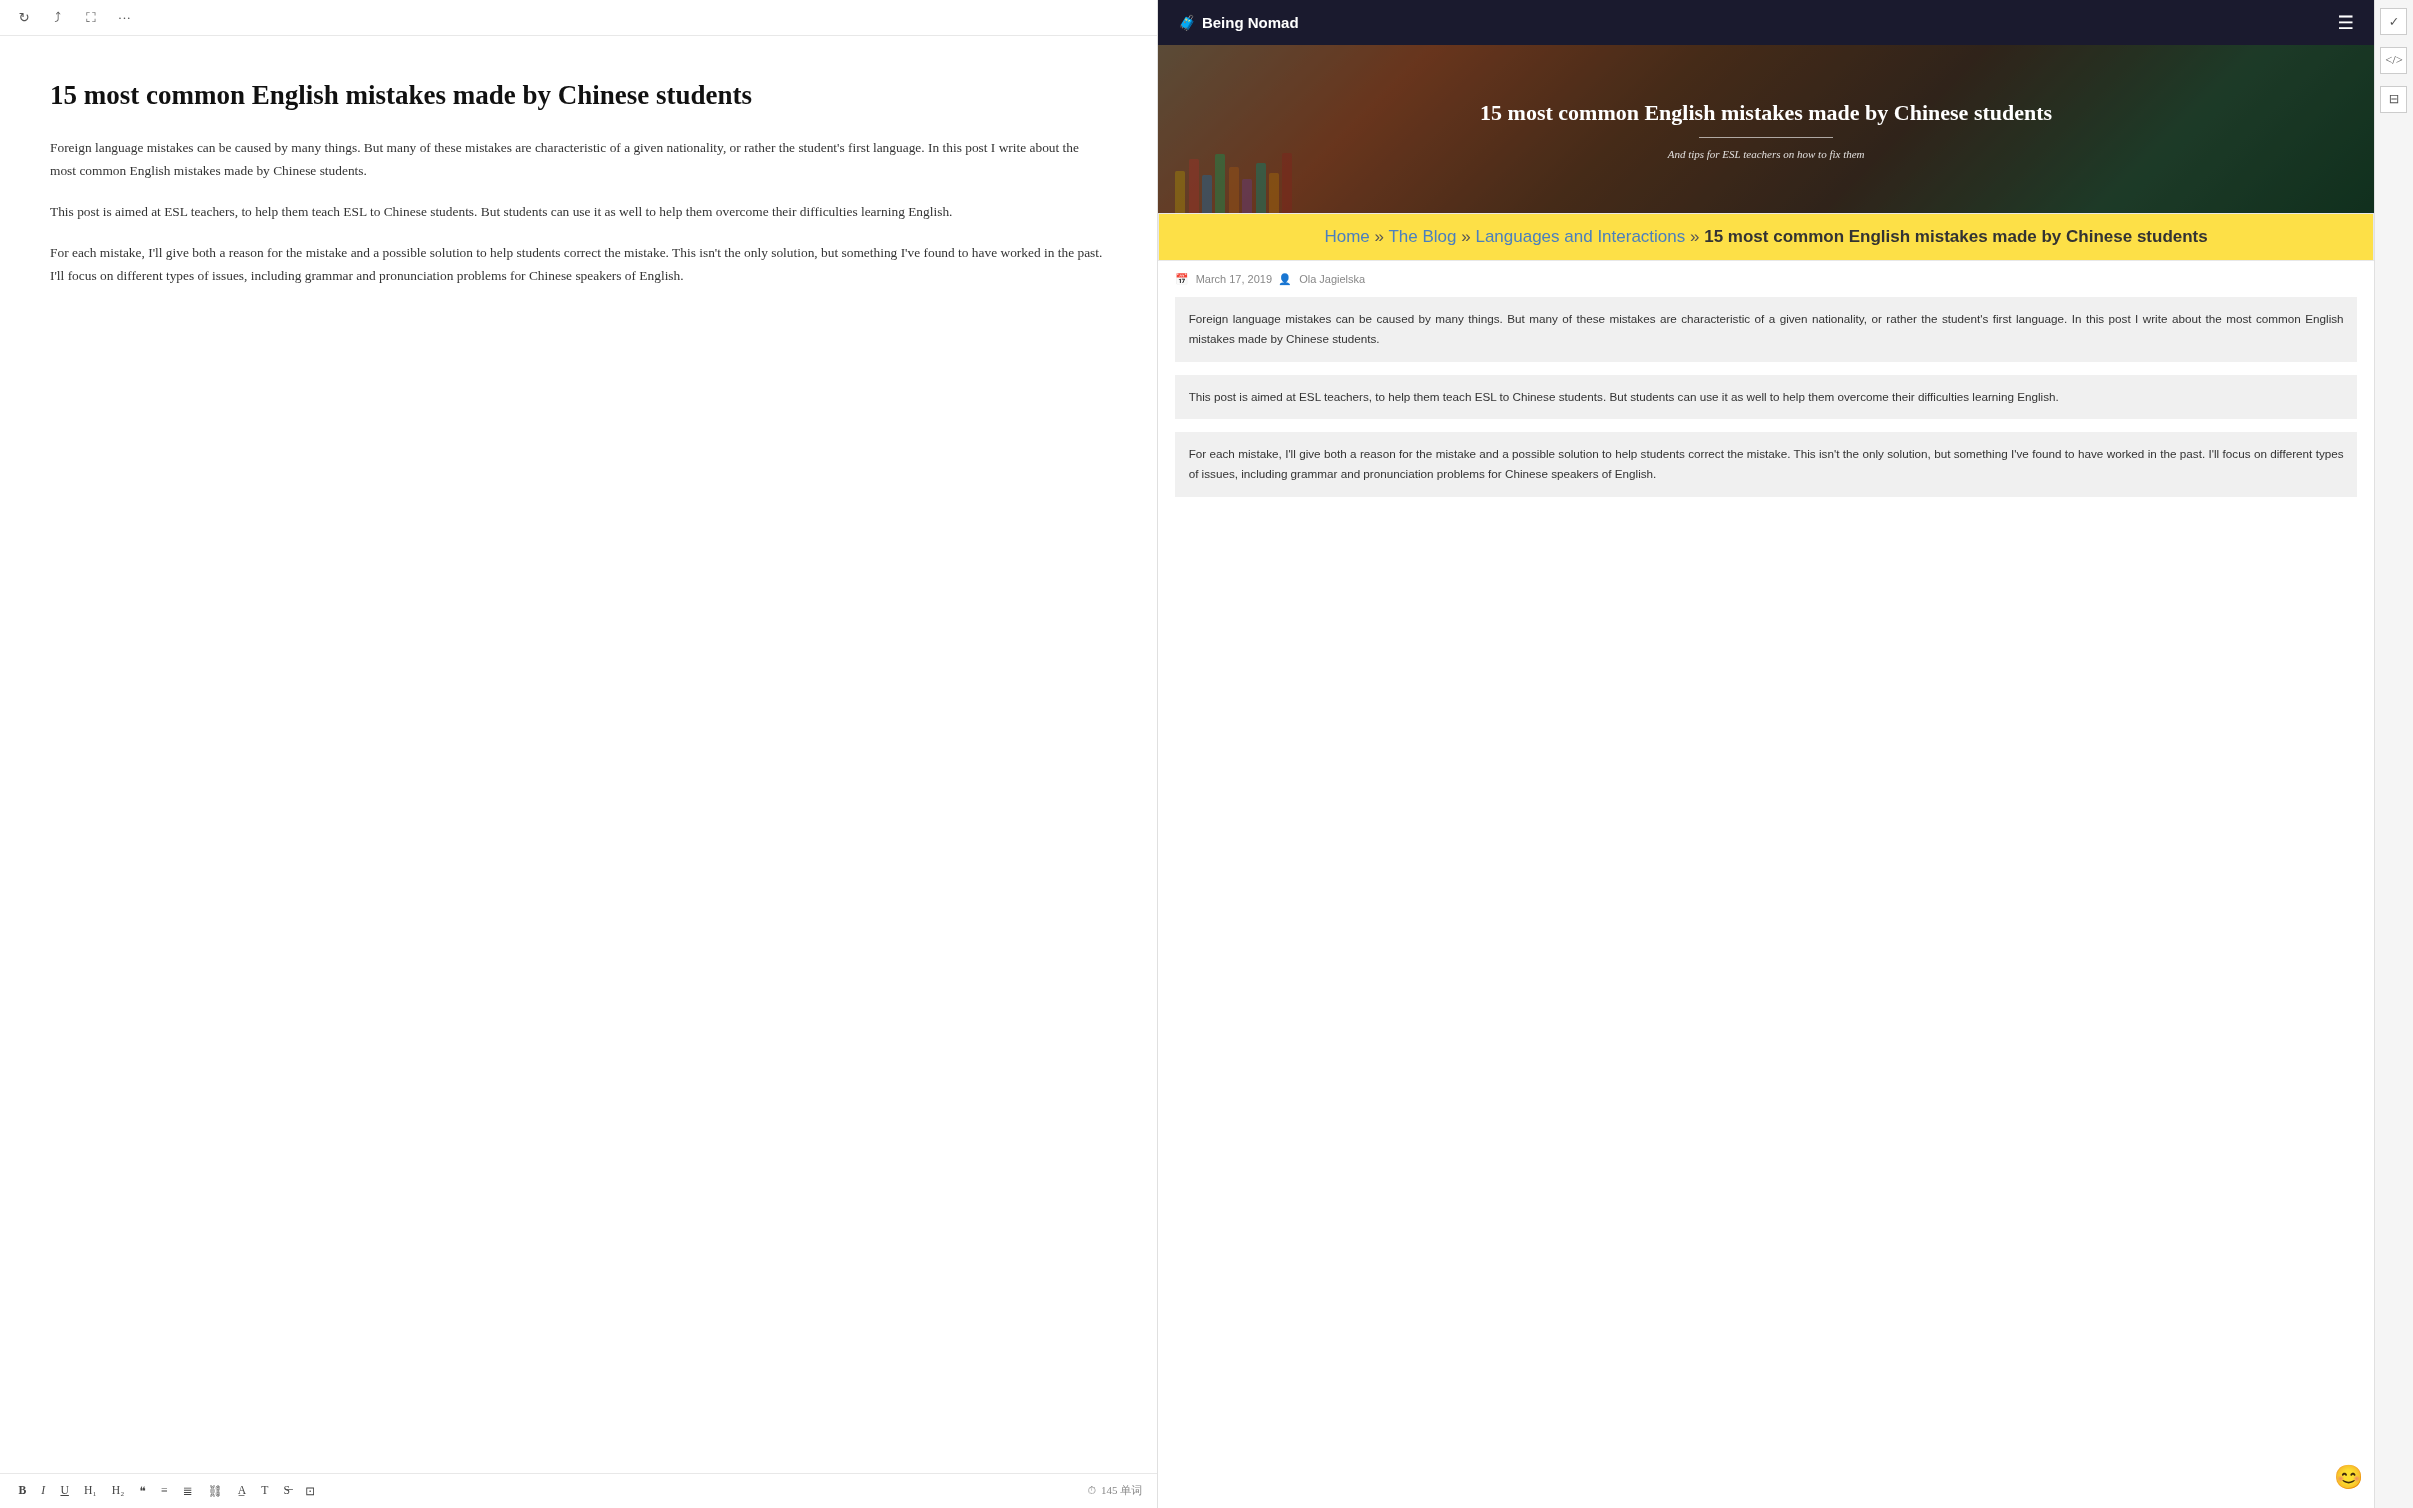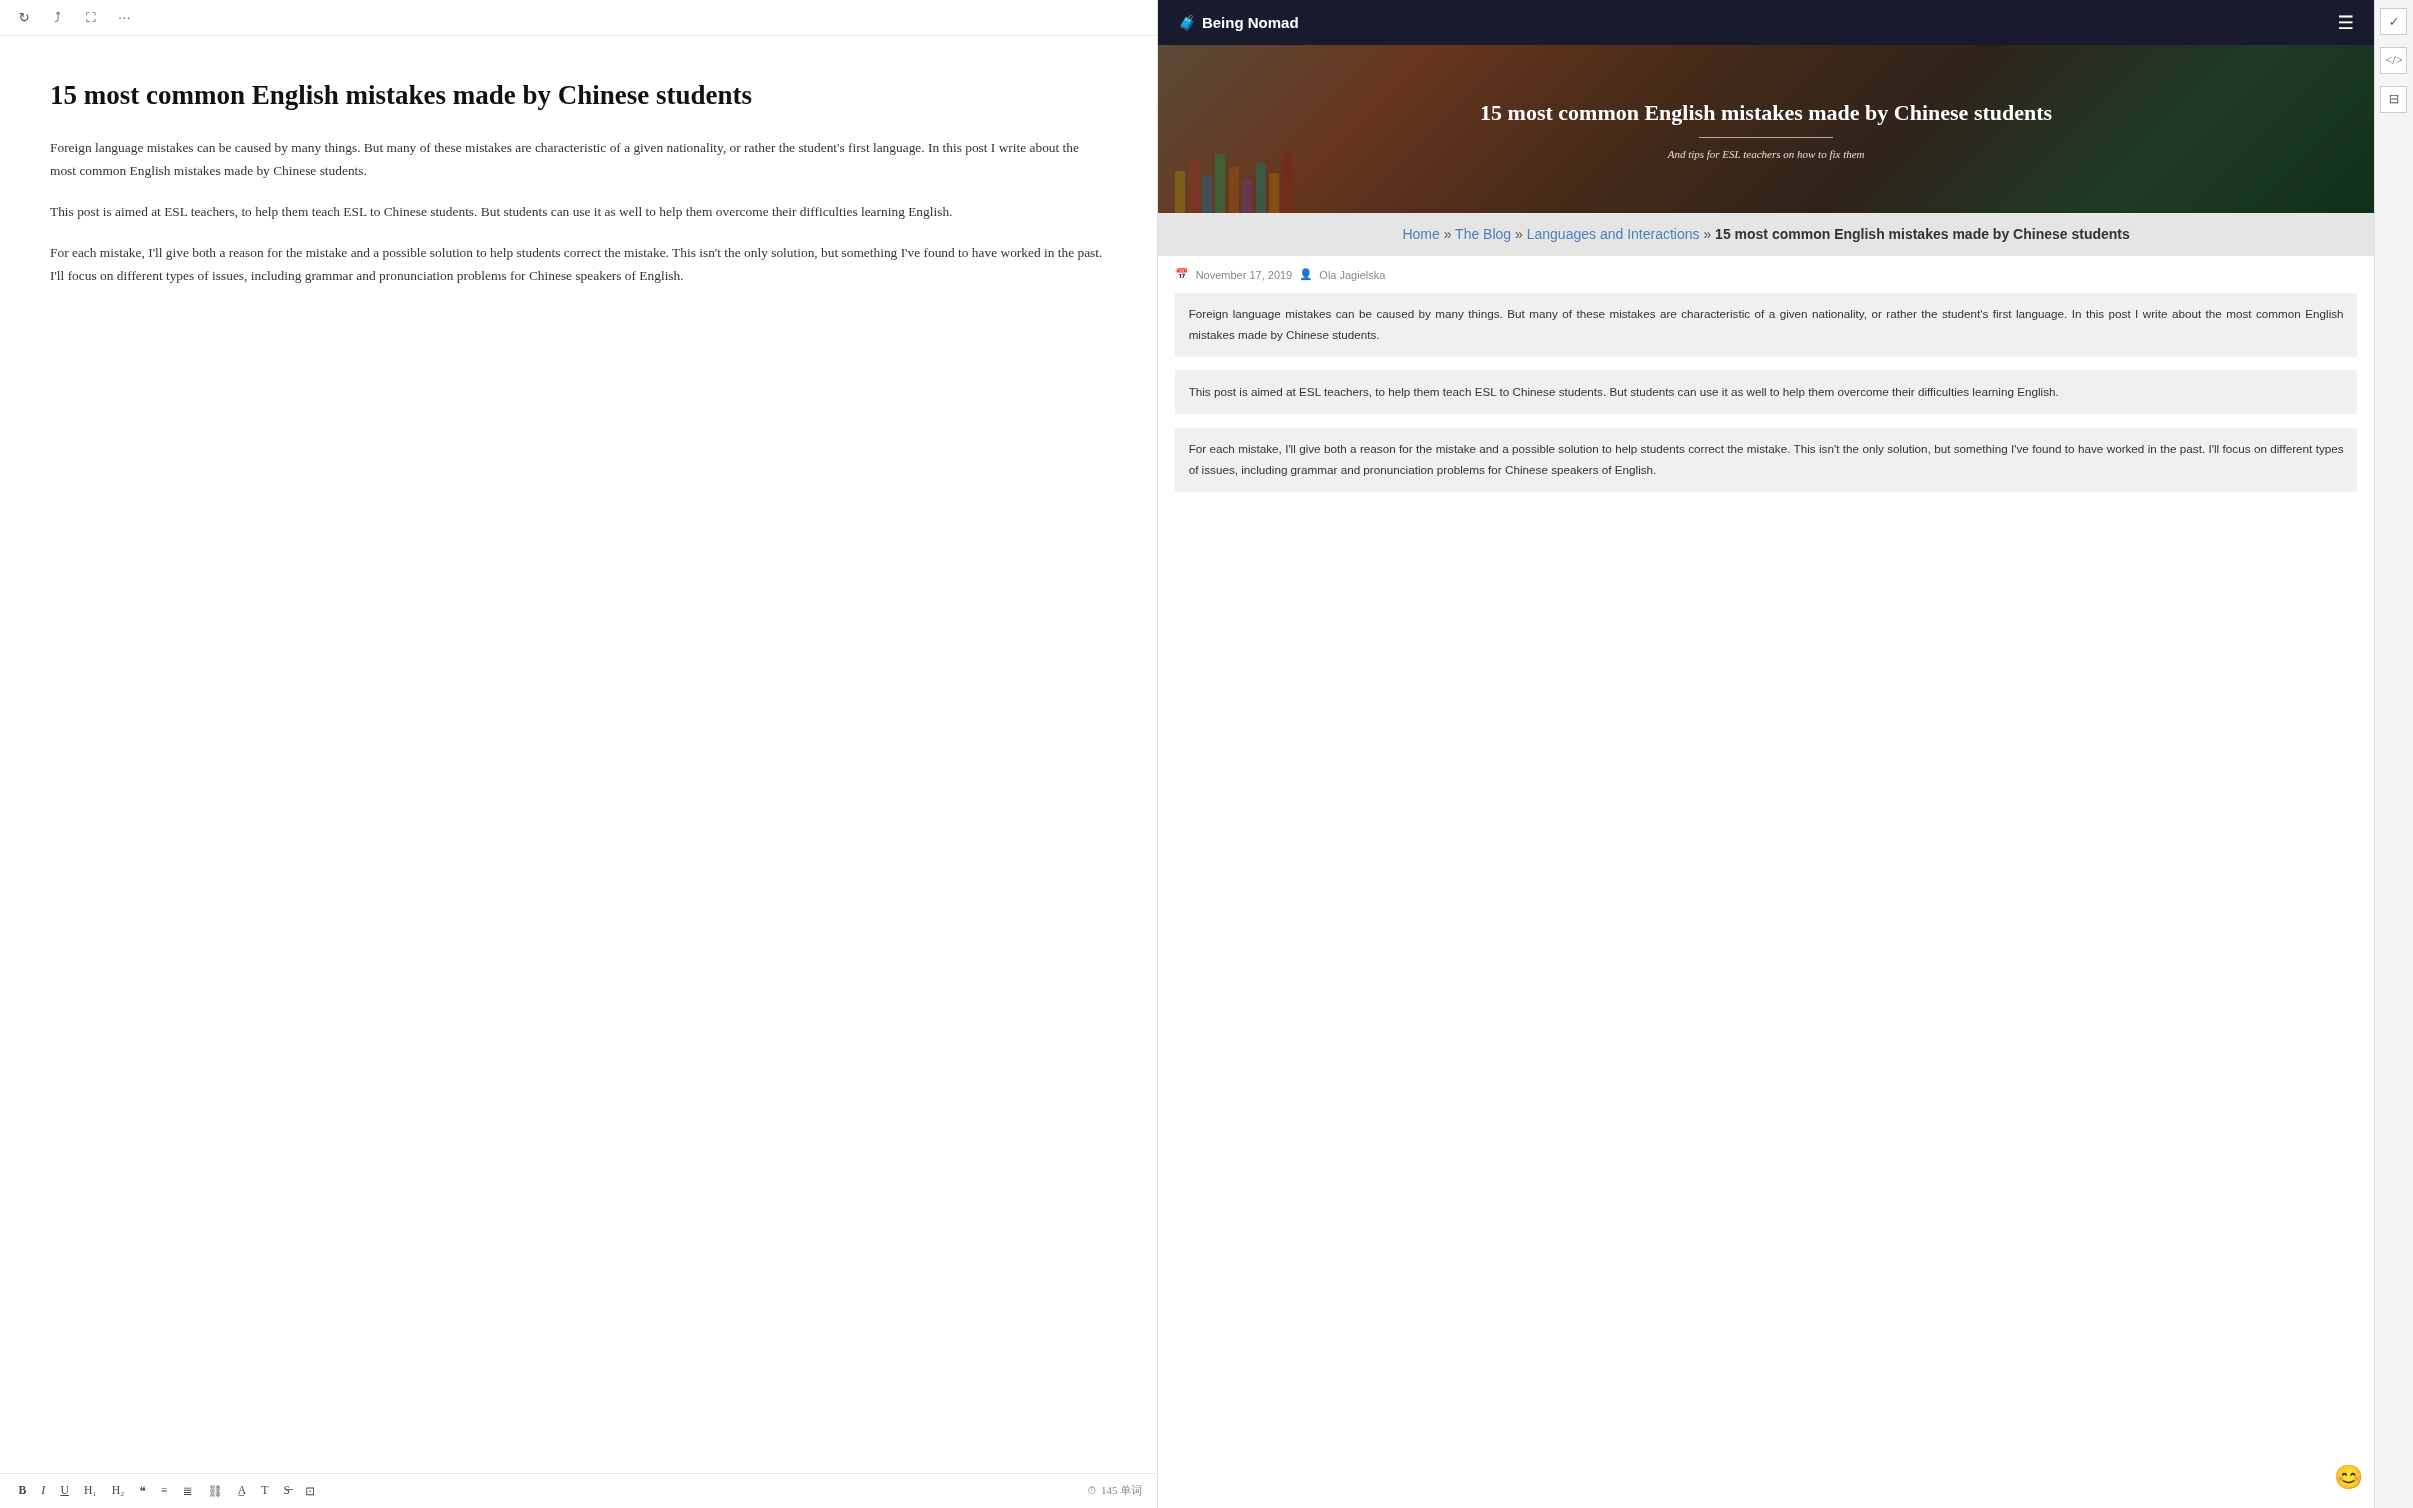--- a/index.html
+++ b/index.html
@@ -204,24 +204,24 @@
 
     .hero-subtitle {
       color: rgba(255,255,255,0.85);
       font-size: 11px;
       font-style: italic;
       font-family: Georgia, serif;
     }
 
     
     .breadcrumb-bar {
-      background: #e5e5e5;
+      background: #fde047;
       border: 0.8px solid #e8e8e8;
       padding: 10px 17px;
-      font-size: 14px;
+      font-size: 17px;
       color: #555;
       font-family: Arial, sans-serif;
       text-align: center;
       line-height: 1.5;
     }
 
     .breadcrumb-bar a {
       color: #4a7fbf;
       text-decoration: none;
     }
@@ -372,21 +372,21 @@
       <span>»</span>
       <a href="#">The Blog</a>
       <span>»</span>
       <a href="#">Languages and Interactions</a>
       <span>»</span>
       <span class="breadcrumb-current">15 most common English mistakes made by Chinese students</span>
     </div>
 
     <div class="post-meta">
       <span>📅</span>
-      <span>November 17, 2019</span>
+      <span>March 17, 2019</span>
       <span>👤</span>
       <span>Ola Jagielska</span>
     </div>
 
     <div class="article-body">
       <p class="article-para">Foreign language mistakes can be caused by many things. But many of these mistakes are characteristic of a given nationality, or rather the student's first language. In this post I write about the most common English mistakes made by Chinese students.</p>
       <p class="article-para">This post is aimed at ESL teachers, to help them teach ESL to Chinese students. But students can use it as well to help them overcome their difficulties learning English.</p>
       <p class="article-para">For each mistake, I'll give both a reason for the mistake and a possible solution to help students correct the mistake. This isn't the only solution, but something I've found to have worked in the past. I'll focus on different types of issues, including grammar and pronunciation problems for Chinese speakers of English.</p>
     </div>
   </div>

